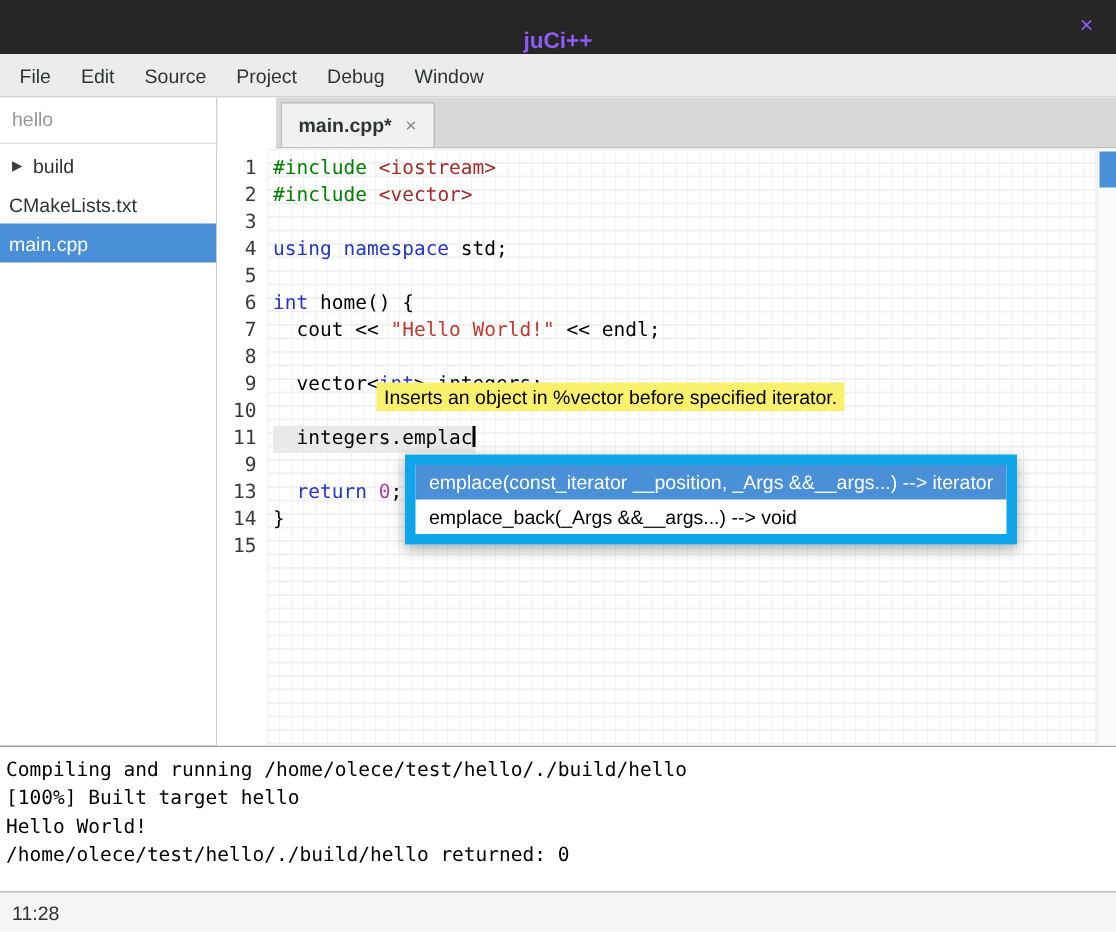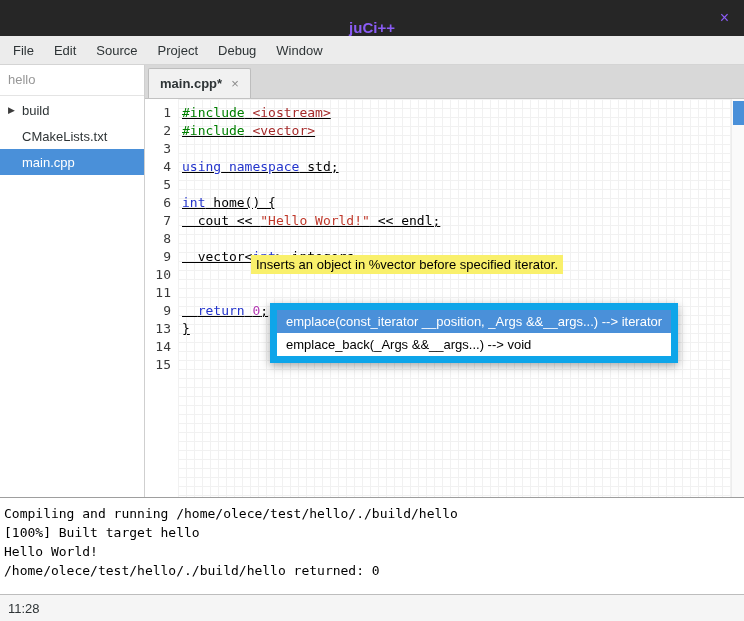--- a/index.html
+++ b/index.html
@@ -22,40 +22,40 @@
 
   .main { flex:1 1 auto; display:flex; min-height:0; }
 
   
   .sidebar { width:145px; flex:0 0 145px; background:#fff; border-right:1px solid #cfcfcf;
              font-size:13px; color:#2e3436; display:flex; flex-direction:column; }
   .project { color:#979797; padding:7px 8px 8px; border-bottom:1px solid #e4e4e4; }
   .tree { padding-top:1px; }
   .tree-item { height:26px; display:flex; align-items:center; padding-left:8px; white-space:nowrap; }
   .tree-item .expander { width:14px; font-size:9px; color:#3c3c3c; flex:0 0 14px; }
-  .tree-item.noexp { padding-left:22px; }
+  .tree-item.noexp { padding-left:6px; }
   .tree-item.selected { background:var(--accent,#4a90d9); color:#fff; }
 
   
   .editor-pane { flex:1 1 auto; display:flex; flex-direction:column; min-width:0; background:#fff; }
   .tabstrip { height:34px; flex:0 0 34px; background:#d8d8d8; border-bottom:1px solid #c2c2c2;
-              display:flex; align-items:flex-end; padding-left:3px; }
+              display:flex; align-items:flex-end; padding-left:3px;margin-left:39px; }
   .tab { height:30px; background:#f1f1f1; border:1px solid #bdbdbd; border-bottom:none;
          border-radius:2px 2px 0 0; display:flex; align-items:center; gap:9px; padding:0 11px;
          font-size:13px; font-weight:bold; color:#2e3436; }
   .tab-close { color:#8a8a8a; font-weight:normal; font-size:13px; }
 
   .editor { position:relative; flex:1 1 auto; min-height:0; display:flex; background:#fff; }
   .gutter { flex:0 0 33px; padding:5px 7px 0 0; text-align:right; color:#3a3a3a;
             font:13px/18px "DejaVu Sans Mono",monospace; }
   .code { flex:1 1 auto; padding:5px 0 0 4px; font:13px/18px "DejaVu Sans Mono",monospace; color:#000;
           background-image: linear-gradient(to right,#f1f1f1 1px,transparent 1px),
                             linear-gradient(to bottom,#f1f1f1 1px,transparent 1px);
           background-size: 8px 9px; }
-  .code-line { height:18px; white-space:pre;text-decoration:underline; }
+  .code-line { height:18px; white-space:pre; }
   .pp  { color:var(--preprocessor,#008000); }
   .inc { color:var(--header_string,#a52a2a); }
   .kw  { color:var(--keyword,#2334cc); }
   .str { color:var(--string,#c0392b); }
   .num { color:var(--number,#b339b3); }
   .hl  { background:#eaeaea; display:inline-block; height:18px; }
   .caret { display:inline-block; width:2px; height:14px; background:#000; vertical-align:-2px; }
 
   .tooltip { position:absolute; left:106px; top:156px; background:var(--tooltip_bg,#f9f06b);
              color:#000; font-size:13px; padding:2px 5px; white-space:nowrap; z-index:4; }
@@ -148,20 +148,21 @@
             <div class="code-line"><span class="pp">#include</span><span> </span><span class="inc">&lt;iostream&gt;</span></div>
             <div class="code-line"><span class="pp">#include</span><span> </span><span class="inc">&lt;vector&gt;</span></div>
             <div class="code-line"></div>
             <div class="code-line"><span class="kw">using</span><span> </span><span class="kw">namespace</span><span> std;</span></div>
             <div class="code-line"></div>
             <div class="code-line"><span class="kw">int</span><span> home() {</span></div>
             <div class="code-line"><span>  cout &lt;&lt; </span><span class="str">"Hello World!"</span><span> &lt;&lt; endl;</span></div>
             <div class="code-line"></div>
             <div class="code-line"><span>  vector&lt;</span><span class="kw">int</span><span>&gt; integers;</span></div>
             <div class="code-line"></div>
+            <div class="code-line"><span class="hl"><span>  integers.emplac</span><span class="caret"></span></span></div>
             <div class="code-line"></div>
             <div class="code-line"><span>  </span><span class="kw">return</span><span> </span><span class="num">0</span><span>;</span></div>
             <div class="code-line"><span>}</span></div>
             <div class="code-line"></div>
           </div>
 
         <div class="tooltip">Inserts an object in %vector before specified iterator.</div>
 
         <div class="completion">
             <div class="completion-item selected">emplace(const_iterator __position, _Args &amp;&amp;__args...) --&gt; iterator</div>

